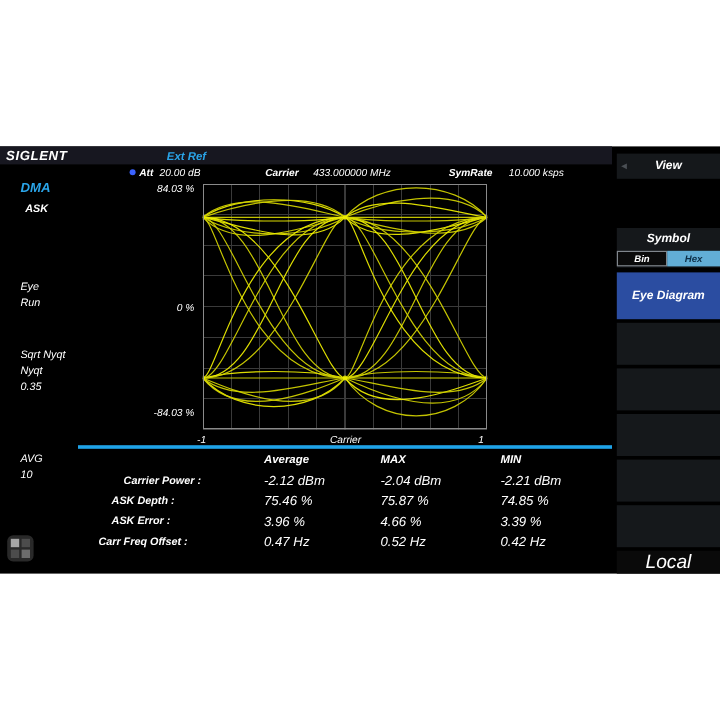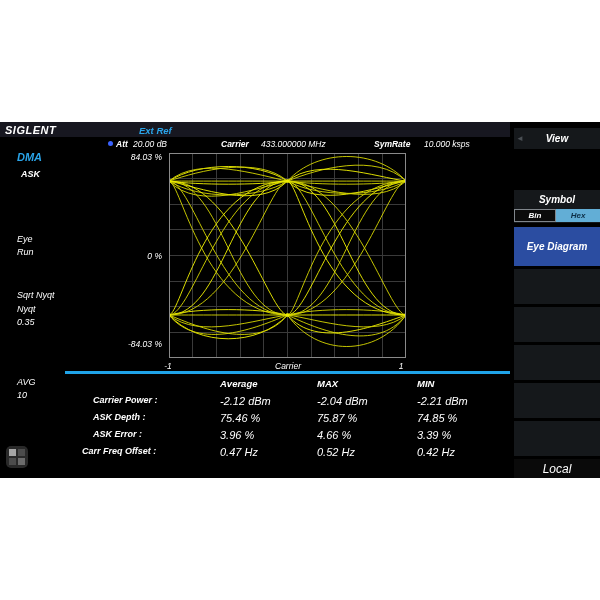--- a/index.html
+++ b/index.html
@@ -33,21 +33,21 @@
   #symbolblock .lbl{position:absolute;left:0;top:4px;width:86px;text-align:center;
                     color:#fff;font-size:10px;font-weight:bold;}
   #toggle{position:absolute;left:0;top:19px;width:86px;height:13px;}
   #bin{position:absolute;left:0;top:0;width:40px;height:11px;background:#0b0b0b;
        border:1px solid #80868c;color:#fff;font-size:8px;font-weight:bold;
        display:flex;align-items:center;justify-content:center;}
   #hex{position:absolute;left:42px;top:0;width:44px;height:13px;background:#62aed6;
        color:#0d2f47;font-size:8px;font-weight:bold;
        display:flex;align-items:center;justify-content:center;}
   #local{position:absolute;left:0;top:337px;width:86px;height:19px;background:#0a0a0a;
-         color:#fff;font-size:12px;display:flex;align-items:center;justify-content:center;}
+         color:#fff;font-size:16px;display:flex;align-items:center;justify-content:center;}
   .backarrow{position:absolute;left:2px;top:6px;color:#4a4f54;font-size:8px;}
   
   #gridicon{left:6px;top:324px;width:22px;height:22px;background:#2e2e2e;border-radius:5px;
             opacity:0.9;display:grid;grid-template-columns:7px 7px;grid-template-rows:7px 7px;
             gap:2px;align-content:center;justify-content:center;}
   #gridicon span{display:block;width:7px;height:7px;}
   #gi-tl{background:#b9b9b9;}
   #gi-tr{background:#555555;}
   #gi-bl{background:#555555;}
   #gi-br{background:#787878;}
@@ -160,21 +160,21 @@
     <span class="abs t xlab" style="left:158px;top:238.5px;width:20px">-1</span>
     <span class="abs t xlab" style="left:253px;top:238.5px;width:70px">Carrier</span>
     <span class="abs t xlab" style="left:391px;top:238.5px;width:20px">1</span>
 
     <div id="sep" class="abs"></div>
 
     <span class="abs hdrcell" style="left:220px;top:256px">Average</span>
     <span class="abs hdrcell" style="left:317px;top:256px">MAX</span>
     <span class="abs hdrcell" style="left:417px;top:256px">MIN</span>
 
-    <span class="abs rowlab" style="left:93px;top:273px">Carrier Power :</span>
+    <span class="abs rowlab" style="left:103px;top:273px">Carrier Power :</span>
     <span class="abs rowval" style="left:220px;top:273px">-2.12 dBm</span>
     <span class="abs rowval" style="left:317px;top:273px">-2.04 dBm</span>
     <span class="abs rowval" style="left:417px;top:273px">-2.21 dBm</span>
 
     <span class="abs rowlab" style="left:93px;top:290px">ASK Depth :</span>
     <span class="abs rowval" style="left:220px;top:290px">75.46 %</span>
     <span class="abs rowval" style="left:317px;top:290px">75.87 %</span>
     <span class="abs rowval" style="left:417px;top:290px">74.85 %</span>
 
     <span class="abs rowlab" style="left:93px;top:307px">ASK Error :</span>

